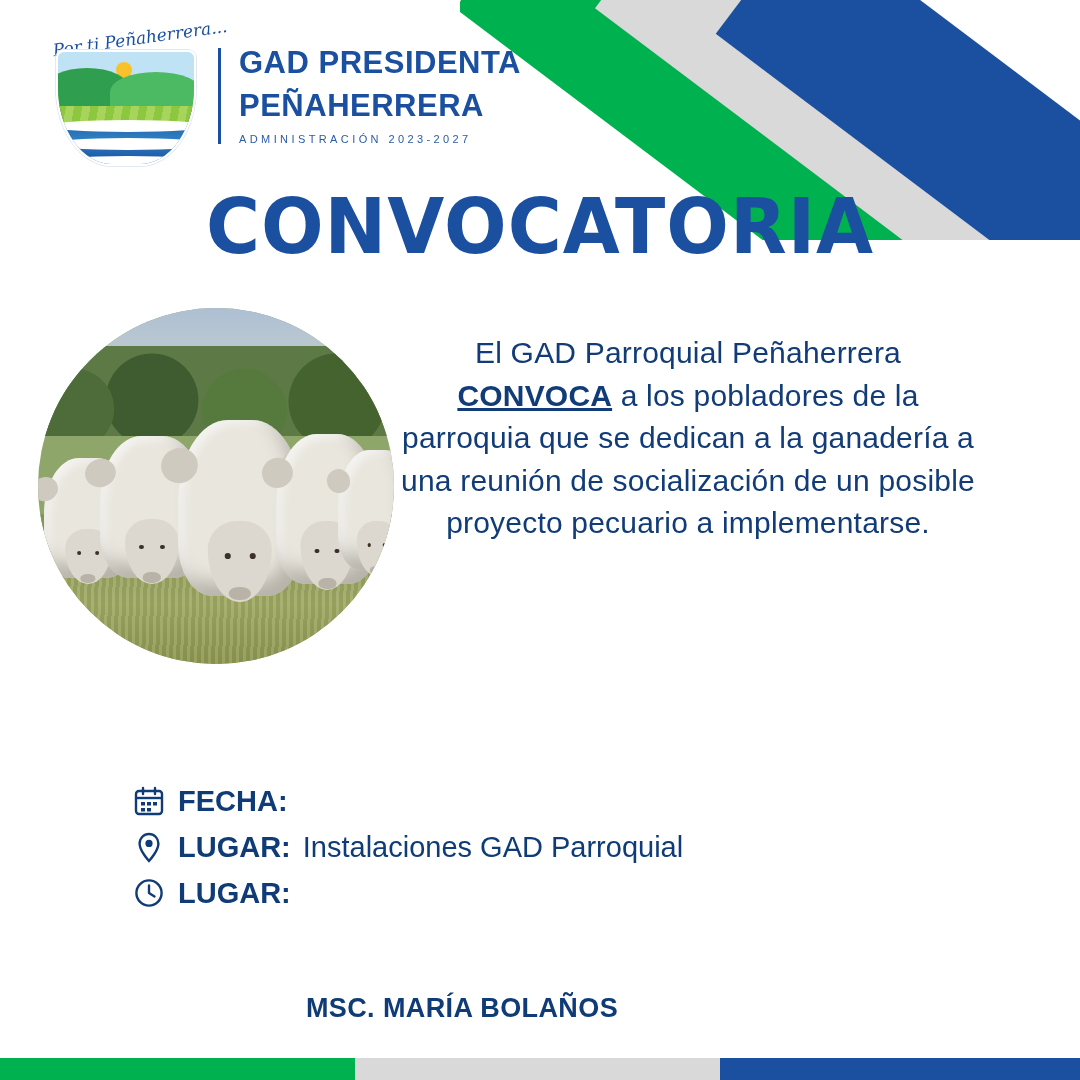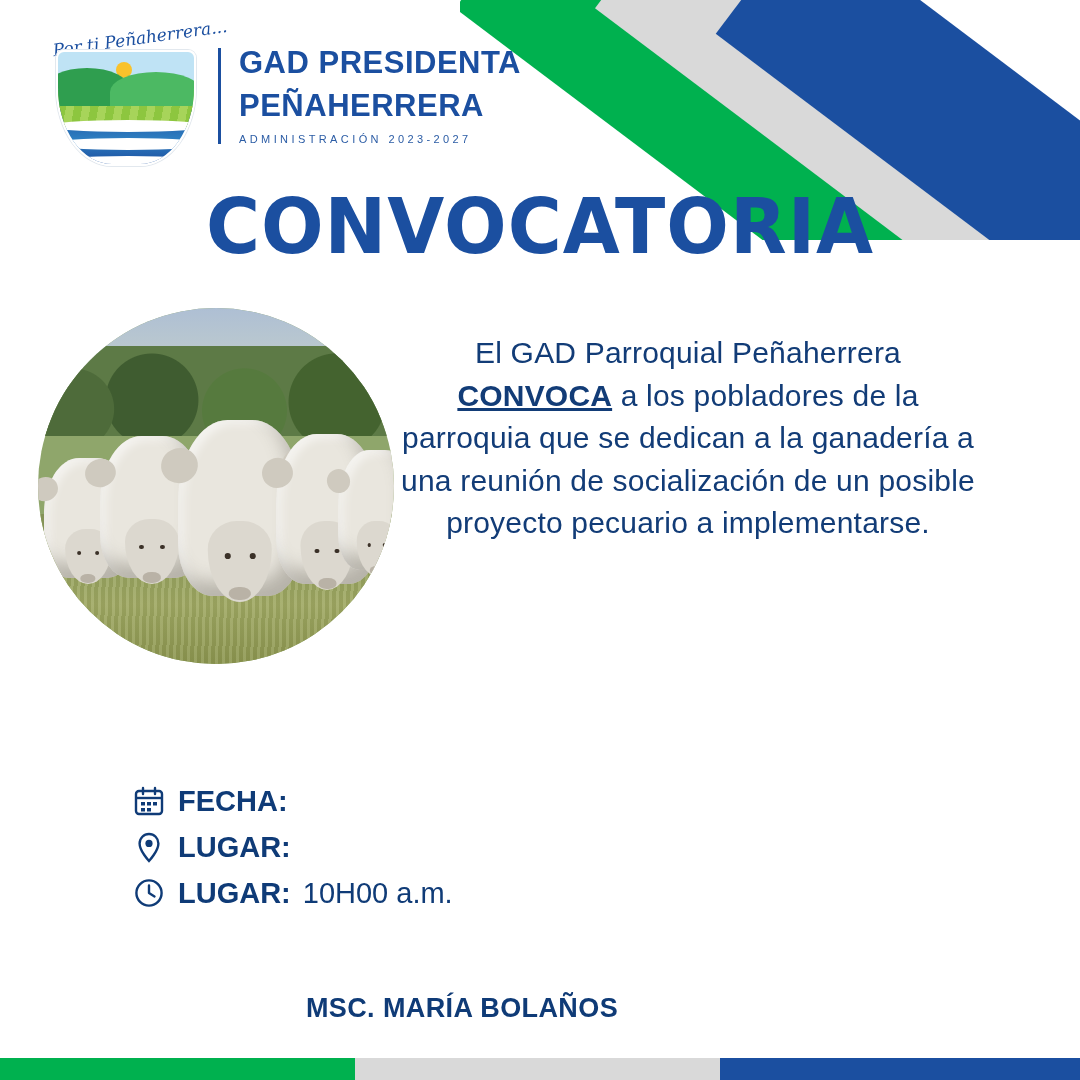--- a/index.html
+++ b/index.html
@@ -445,31 +445,31 @@
   </div>
 
   <div class="detail-row">
     <span class="icon">
       <svg width="32" height="32" viewBox="0 0 32 32" aria-hidden="true">
         <path d="M16 3c-5.2 0-9.4 4.2-9.4 9.4C6.6 20 16 30 16 30s9.4-10 9.4-17.6C25.4 7.2 21.2 3 16 3z" fill="none" stroke="#0f3b77" stroke-width="2.4"></path>
         <circle cx="16" cy="12.4" r="3.6" fill="#0f3b77"></circle>
       </svg>
     </span>
     <span class="lbl">LUGAR:</span>
+    <span class="val">Instalaciones GAD Parroquial</span>
   </div>
 
   <div class="detail-row">
     <span class="icon">
       <svg width="32" height="32" viewBox="0 0 32 32" aria-hidden="true">
         <circle cx="16" cy="16" r="12.6" fill="none" stroke="#0f3b77" stroke-width="2.4"></circle>
         <path d="M16 8.5V16l5.5 3.4" fill="none" stroke="#0f3b77" stroke-width="2.4" stroke-linecap="round" stroke-linejoin="round"></path>
       </svg>
     </span>
     <span class="lbl">LUGAR:</span>
-    <span class="val">10H00 a.m.</span>
   </div>
 
 </div>
 
 <div class="signature">
   <div>MSC. MARÍA BOLAÑOS</div>
 </div>
 
 <div class="bottom-bar">
   <div class="bb-green"></div>

